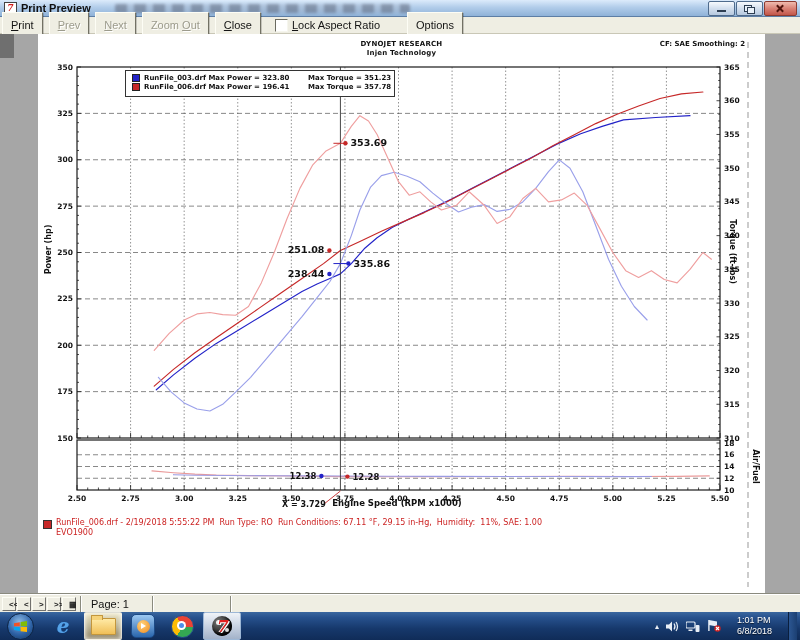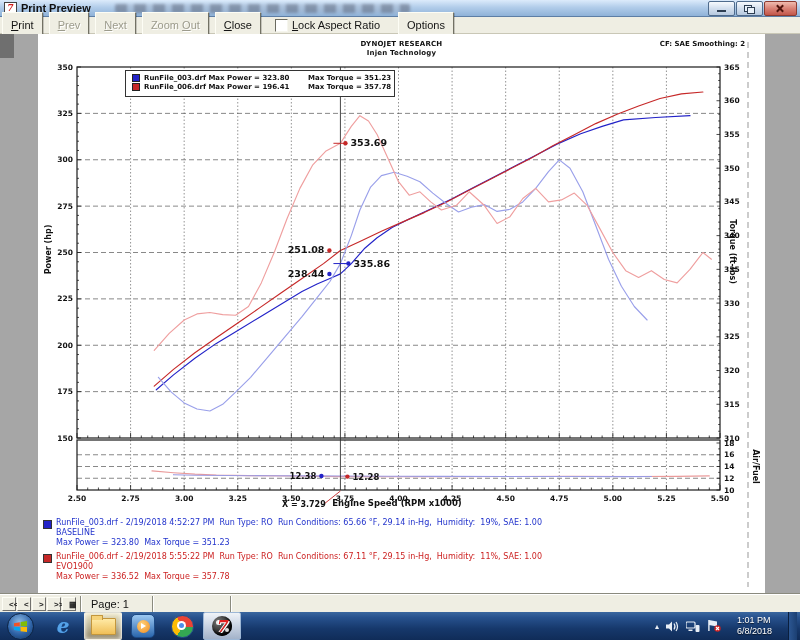--- a/index.html
+++ b/index.html
@@ -31,21 +31,21 @@
   
   .toolbar{position:absolute;left:0;top:17px;right:0;height:16px;background:#efeee3;
     border-bottom:1px solid #c9c7b6;display:flex;align-items:center;padding:0 2px}
   .tb-btn{height:26px;padding:0 8px;margin-right:6px;font:11px/12px "Liberation Sans",sans-serif;
     color:#141414;background:#efeee3;border:1px solid;border-color:#fdfdf5 #727164 #727164 #fdfdf5;
     box-shadow:1px 1px 0 rgba(0,0,0,.18);white-space:nowrap}
   .tb-btn.disabled{color:#9c9b8c;text-shadow:1px 1px 0 #fff}
   .tb-check{width:11px;height:11px;background:#fff;flex:none;
     border:1px solid;border-color:#6a6a60 #f6f6ee #f6f6ee #6a6a60;margin:0 4px 0 8px}
   .tb-chklabel{font:11px "Liberation Sans",sans-serif;color:#141414;white-space:nowrap}
-  .tb-options{margin-left:18px}
+  .tb-options{margin-left:27px}
 
   
   .preview{position:absolute;left:0;top:34px;right:0;height:560px;background:#a6a6a6}
   .dark-corner{position:absolute;left:0;top:0;width:14px;height:24px;background:#6f6f6f}
   .page{position:absolute;left:38px;top:0;width:727px;height:560px;background:#fff}
   #chart{position:absolute;left:0;top:0}
   .hdr{position:absolute;left:0;right:0;text-align:center;font:bold 7px "DejaVu Sans",sans-serif;color:#111;letter-spacing:.2px}
   .hdr1{top:6px}.hdr2{top:15px}
   .corr{position:absolute;top:6px;right:20px;font:bold 7px "DejaVu Sans",sans-serif;color:#111}
   .legendbox{position:absolute;left:87px;top:36px;width:268px;height:23px;border:1px solid #333;background:#fff;padding-top:2px}
@@ -489,31 +489,24 @@
         </div>
       </div>
 
       <div class="vlabel" id="lbl-power">Power (hp)</div>
       <div class="vlabel" id="lbl-torque">Torque (ft-lbs)</div>
       <div class="vlabel" id="lbl-af">Air/Fuel</div>
       <div class="xlabel">Engine Speed (RPM x1000)</div>
       <div class="cursorlabel">X = 3.729</div>
 
       <div class="footer">
-        <div class="runrow run-blue">
-          <span class="rswatch" style="background:#2323c8"></span>
-          <div class="fline">RunFile_003.drf - 2/19/2018 4:52:27 PM  Run Type: RO  Run Conditions: 65.66 °F, 29.14 in-Hg,  Humidity:  19%, SAE: 1.00</div>
-          <div class="fline">BASELINE</div>
-          <div class="fline">Max Power = 323.80  Max Torque = 351.23</div>
-        </div>
         <div class="runrow run-red">
           <span class="rswatch" style="background:#c62828"></span>
           <div class="fline">RunFile_006.drf - 2/19/2018 5:55:22 PM  Run Type: RO  Run Conditions: 67.11 °F, 29.15 in-Hg,  Humidity:  11%, SAE: 1.00</div>
           <div class="fline">EVO1900</div>
-          <div class="fline">Max Power = 336.52  Max Torque = 357.78</div>
         </div>
       </div>
     </div>
   </div>
 
   <div class="statusbar" id="statusbar">
       <button class="sb-btn">&lt;&lt;</button>
       <button class="sb-btn">&lt;</button>
       <button class="sb-btn">&gt;</button>
       <button class="sb-btn">&gt;&gt;</button>

